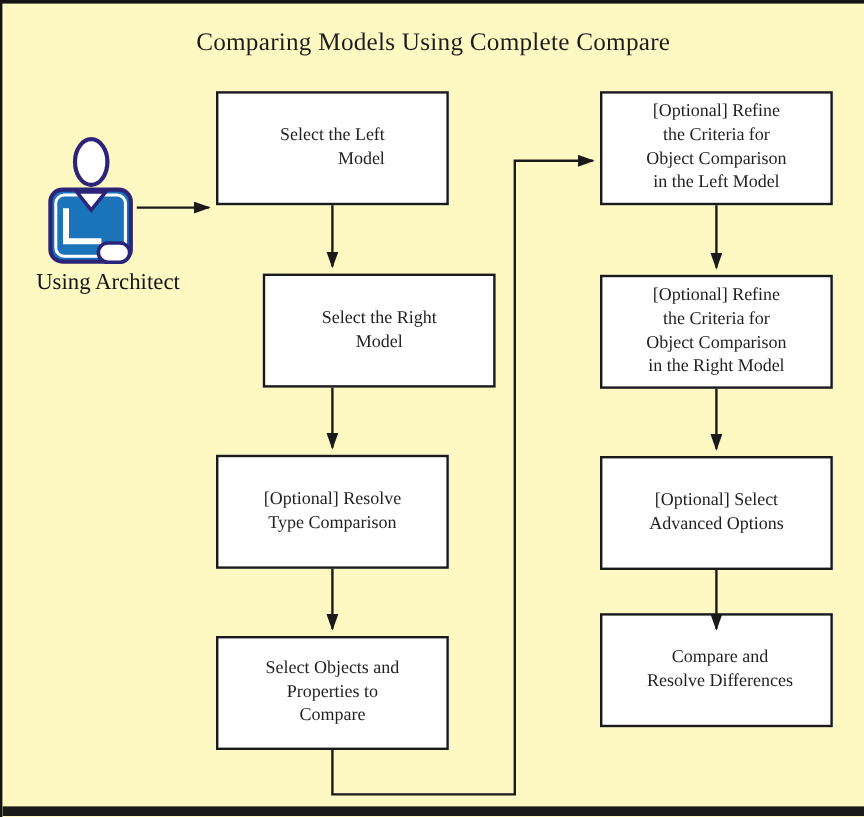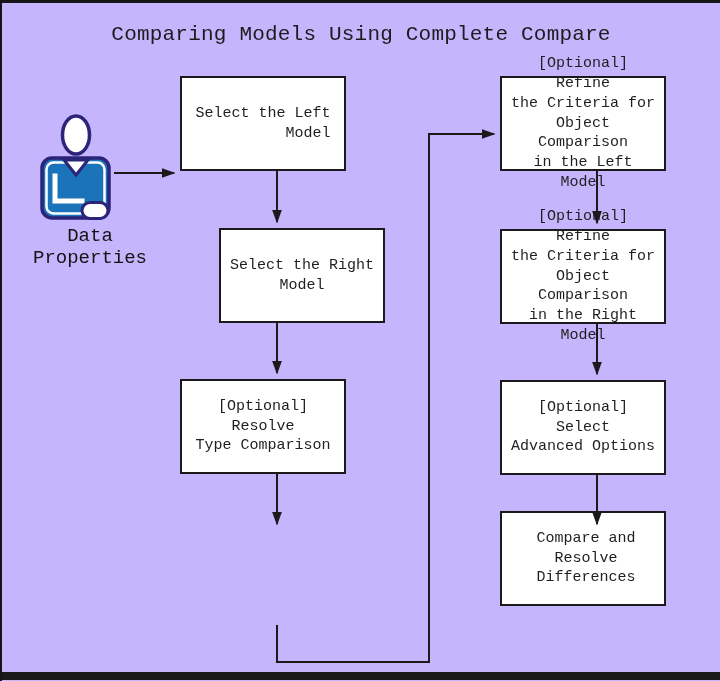--- a/index.html
+++ b/index.html
@@ -1,39 +1,39 @@
 <!DOCTYPE html>
 <html><head>
 <meta charset="utf-8">
 <style>
   html, body { margin: 0; padding: 0; background: #e8e8e8; }
   #canvas {
     position: relative;
     width: 720px;
     height: 681px;
-    background: #c4b5fd;
+    background: #fef9c3;
     border-top: 3px solid #151515;
     border-left: 2px solid #151515;
     box-sizing: border-box;
     overflow: hidden;
-    font-family: Liberation Mono, monospace;
+    font-family: Liberation Serif, serif;
     color: #1f1f1f;
   }
   .title {
     position: absolute;
     left: 0; right: 0;
     top: 20px;
     text-align: center;
     font-size: 21px;
     letter-spacing: 0.2px;
     color: #1c1c1c;
   }
   .step-box {
     position: absolute;
-    width: 166px;
+    width: 194px;
     height: 95px;
     box-sizing: border-box;
     border: 2px solid #1a1a1a;
     background: #ffffff;
     display: flex;
     align-items: center;
     justify-content: center;
     text-align: center;
     font-size: 15px;
     line-height: 1.33;
@@ -91,33 +91,38 @@
     <rect x="8.5" y="50.5" width="58" height="51" rx="7" ry="7" fill="none" stroke="#ffffff" stroke-width="2.5"></rect>
 
     <path d="M 26 48 L 38 63 L 50 48 Z" fill="#ffffff" stroke="#2b2478" stroke-width="3"></path>
 
     <ellipse cx="38" cy="23" rx="13.5" ry="19" fill="#ffffff" stroke="#2b2478" stroke-width="3.5"></ellipse>
 
     <polyline points="17,64 17,89 44,89" fill="none" stroke="#ffffff" stroke-width="5" stroke-linecap="square"></polyline>
 
     <rect x="44" y="90.5" width="26" height="16" rx="8" ry="8" fill="#ffffff" stroke="#2b2478" stroke-width="3"></rect>
   </svg>
-  <div class="actor-label">Data Properties</div>
+  <div class="actor-label">Using Architect</div>
 
   <div class="step-box b1">
     <span>Select the Left
 Model</span>
   </div>
   <div class="step-box b2">
     <span>Select the Right
 Model</span>
   </div>
   <div class="step-box b3">
     <span>[Optional] Resolve
 Type Comparison</span>
+  </div>
+  <div class="step-box b4">
+    <span>Select Objects and
+Properties to
+Compare</span>
   </div>
   <div class="step-box b5">
     <span>[Optional] Refine
 the Criteria for
 Object Comparison
 in the Left Model</span>
   </div>
   <div class="step-box b6">
     <span>[Optional] Refine
 the Criteria for

